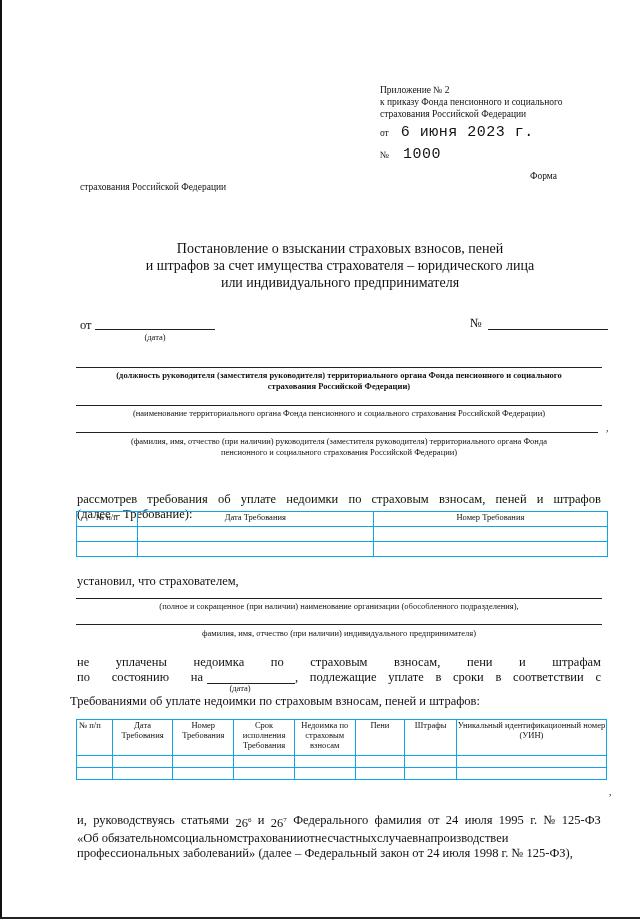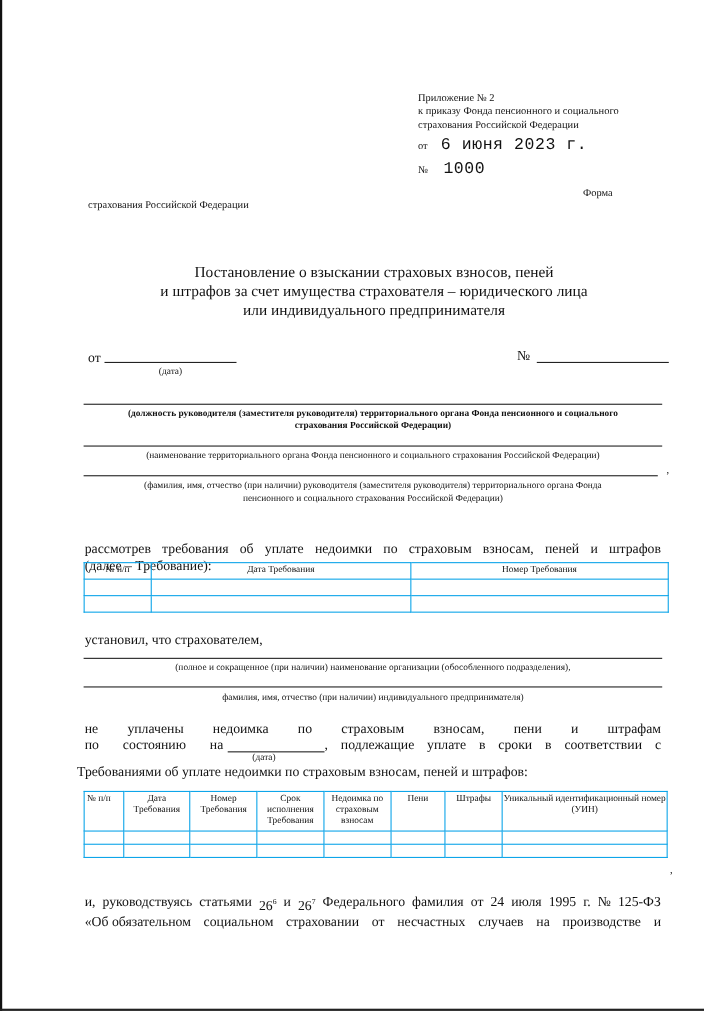--- a/index.html
+++ b/index.html
@@ -193,26 +193,27 @@
     <span>Федерального</span>
     <span>фамилия</span>
     <span>от</span>
     <span>24</span>
     <span>июля</span>
     <span>1995</span>
     <span>г.</span>
     <span>№</span>
     <span>125-ФЗ</span>
   </div>
-  <div style="display:flex; justify-content:space-between;">
+  <div style="display:flex; ">
       <span>«Об обязательном</span>
       <span>социальном</span>
       <span>страховании</span>
       <span>от</span>
       <span>несчастных</span>
       <span>случаев</span>
       <span>на</span>
       <span>производстве</span>
       <span>и</span>
     </div>
+  <div>профессиональных заболеваний» (далее – Федеральный закон от 24 июля 1998 г. № 125-ФЗ),</div>
 </div>
 
 <div class="bottombar"></div>
 
 </body></html>

